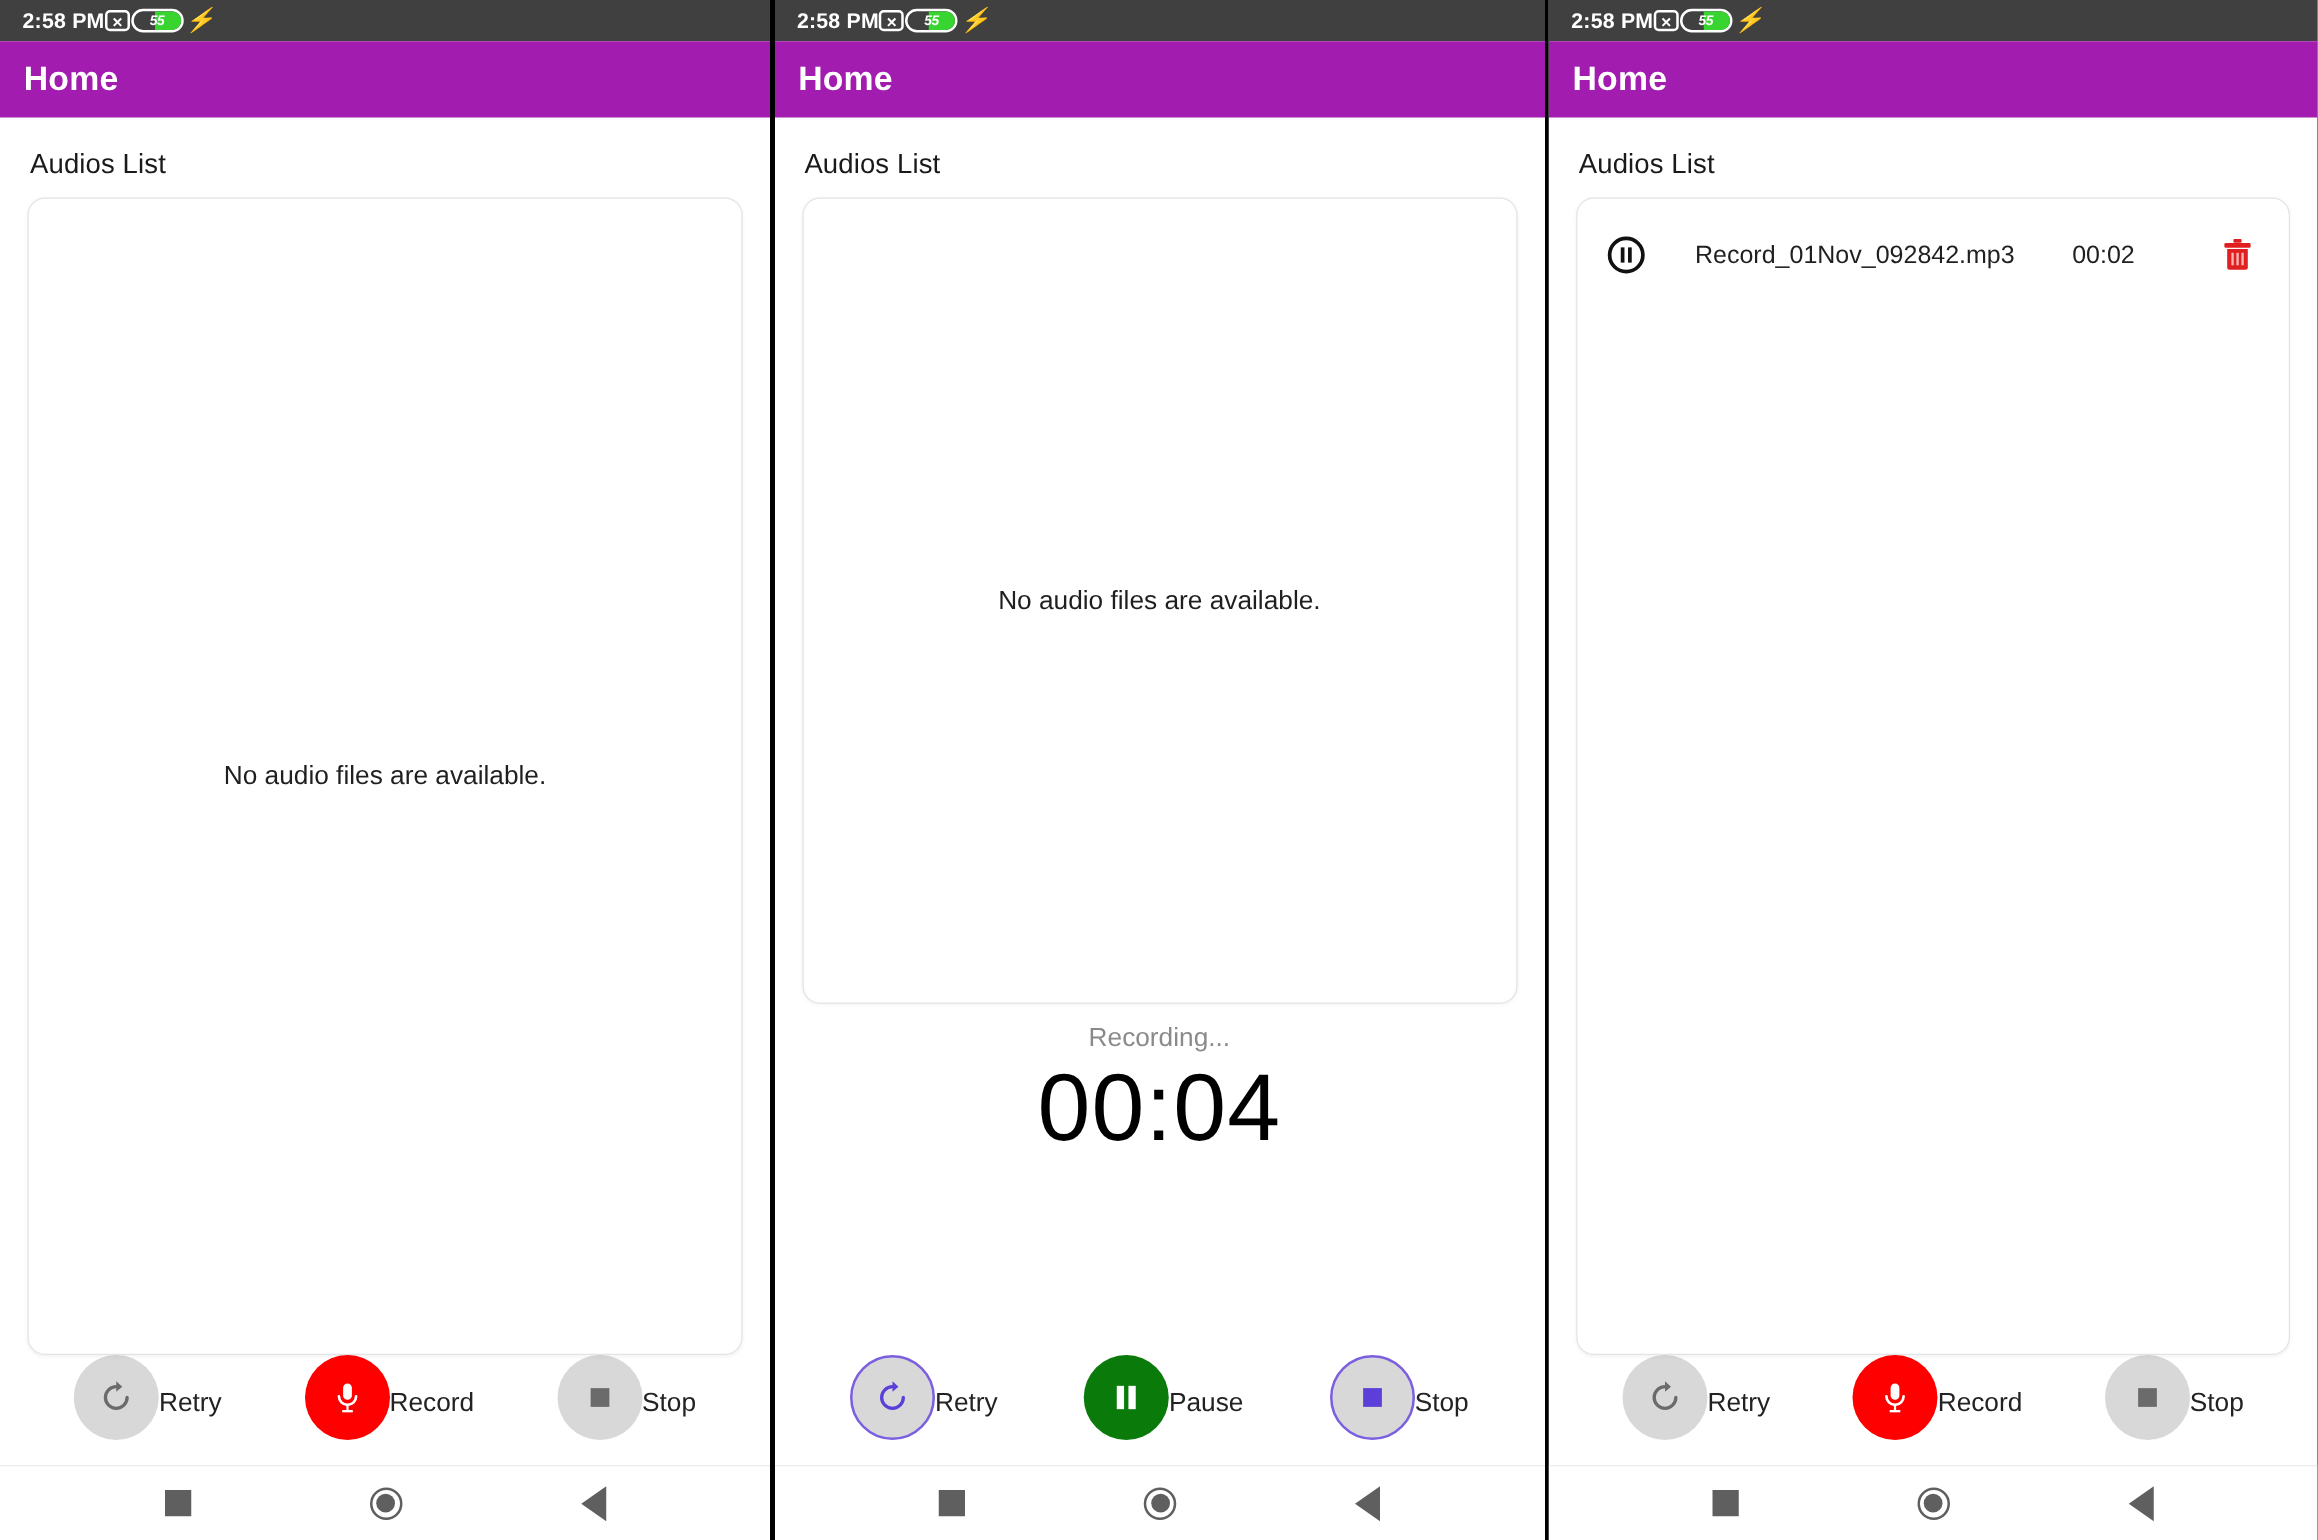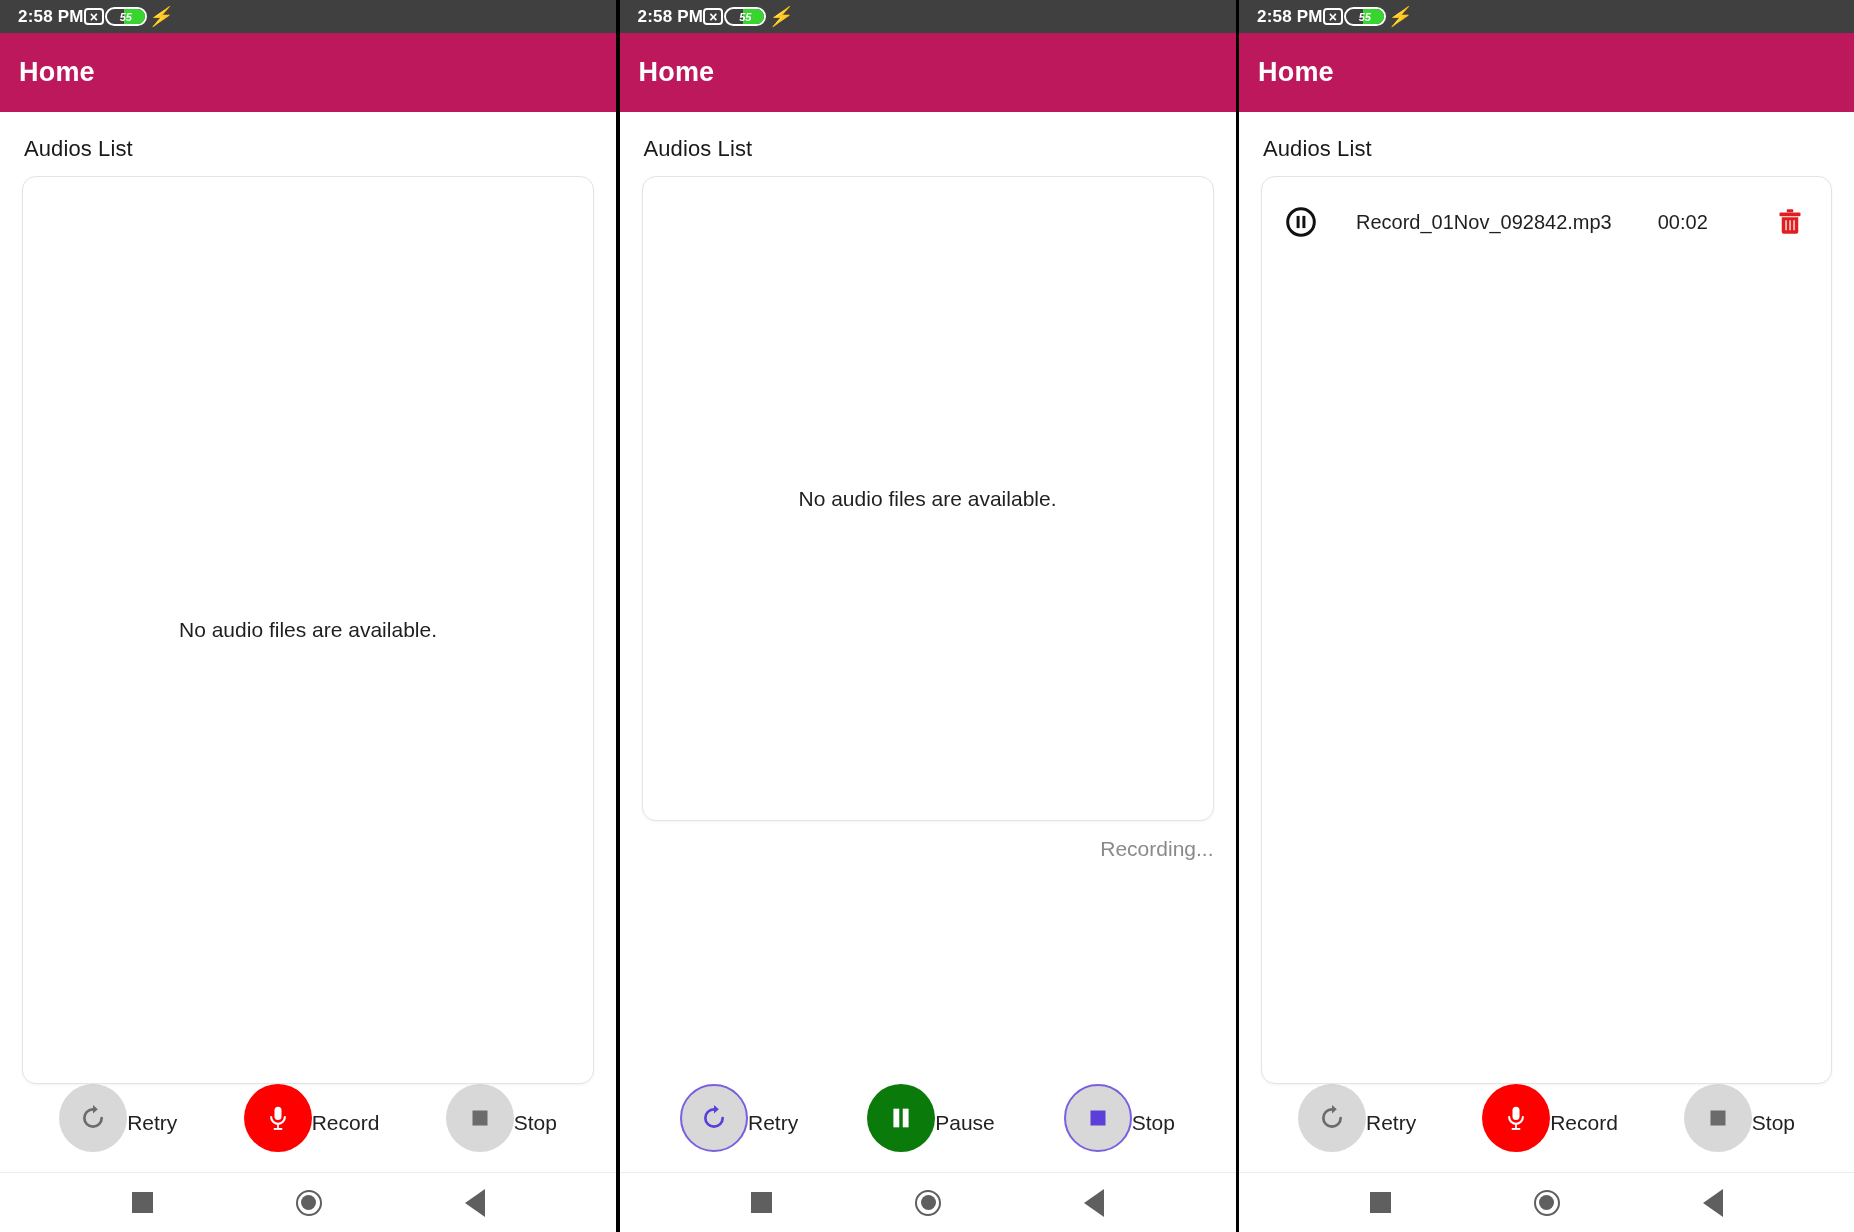--- a/index.html
+++ b/index.html
@@ -78,22 +78,22 @@
     font-size: 11px;
     font-weight: bold;
     width: 100%;
     text-align: center;
     letter-spacing: -0.3px;
   }
   .bolt { color: #ffffff; font-size: 19px; line-height: 1; margin-left: 1px; }
 
   
   .appbar {
-    height: 79px;
-    background: #be185d;
+    height: 61px;
+    background: #a21caf;
     display: flex;
     align-items: center;
     padding-left: 19px;
     flex: 0 0 auto;
   }
   .appbar-title {
     color: #ffffff;
     font-size: 27px;
     font-weight: bold;
     letter-spacing: 0.2px;
@@ -156,24 +156,23 @@
   .delete-icon {
     margin-left: auto;
     width: 30px; height: 32px;
     flex: 0 0 auto;
     cursor: pointer;
   }
 
   
   .timer-area {
     display: flex;
-    flex-direction: row;
+    flex-direction: column;
     align-items: center;
     padding-top: 16px;
-    justify-content: flex-end;
   }
   .recording-label {
     font-size: 21px;
     color: #8a8a8a;
   }
   .timer-value {
     font-size: 76px;
     color: #000000;
     letter-spacing: 1px;
     line-height: 1.15;
@@ -324,20 +323,21 @@
       <span class="appbar-title">Home</span>
     </div>
 
     <div class="content">
       <div class="section-title">Audios List</div>
       <div class="card centered">
         <span class="empty-text">No audio files are available.</span>
       </div>
       <div class="timer-area">
         <span class="recording-label">Recording...</span>
+        <span class="timer-value">00:04</span>
       </div>
     </div>
 
     <div class="controls">
       <div class="ctrl">
         <div class="ctrl-circle c-gray-pb">
           <svg width="32" height="32" viewBox="0 0 24 24">
             <path d="M12 5.5 A6.5 6.5 0 1 0 18.5 12" fill="none" stroke="#5b3fd8" stroke-width="2" stroke-linecap="round"></path>
             <path d="M12 2.2 L12 8.6 L15.6 5.5 Z" fill="#5b3fd8"></path>
           </svg>

